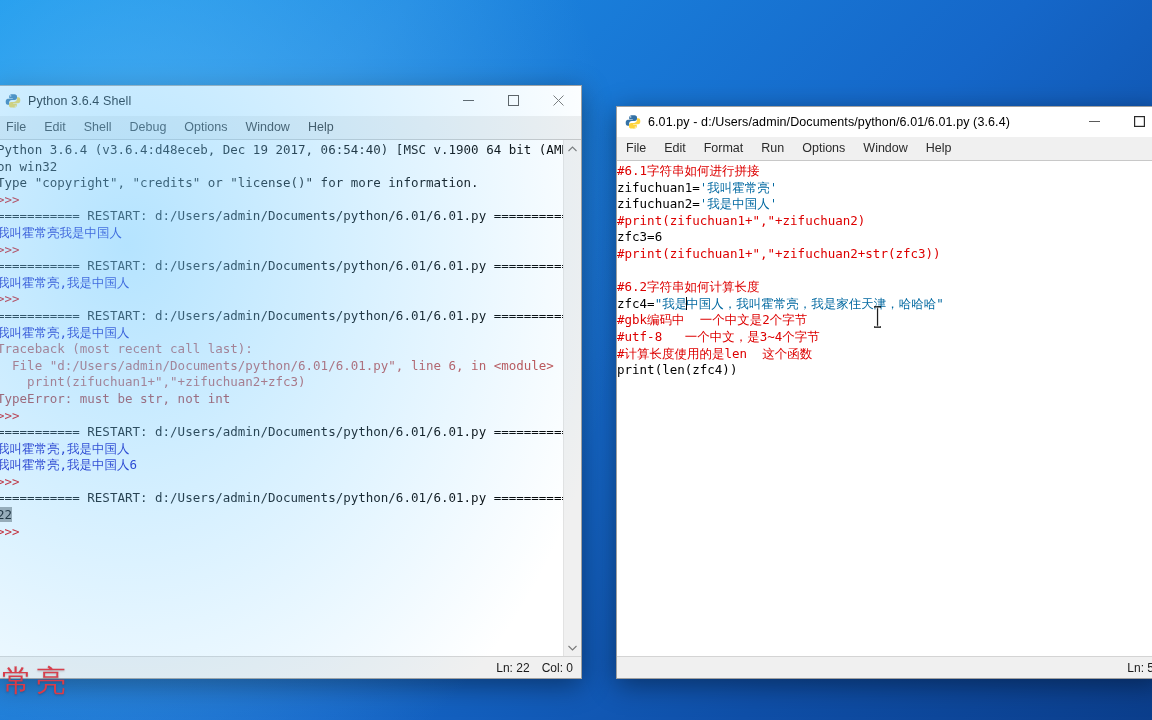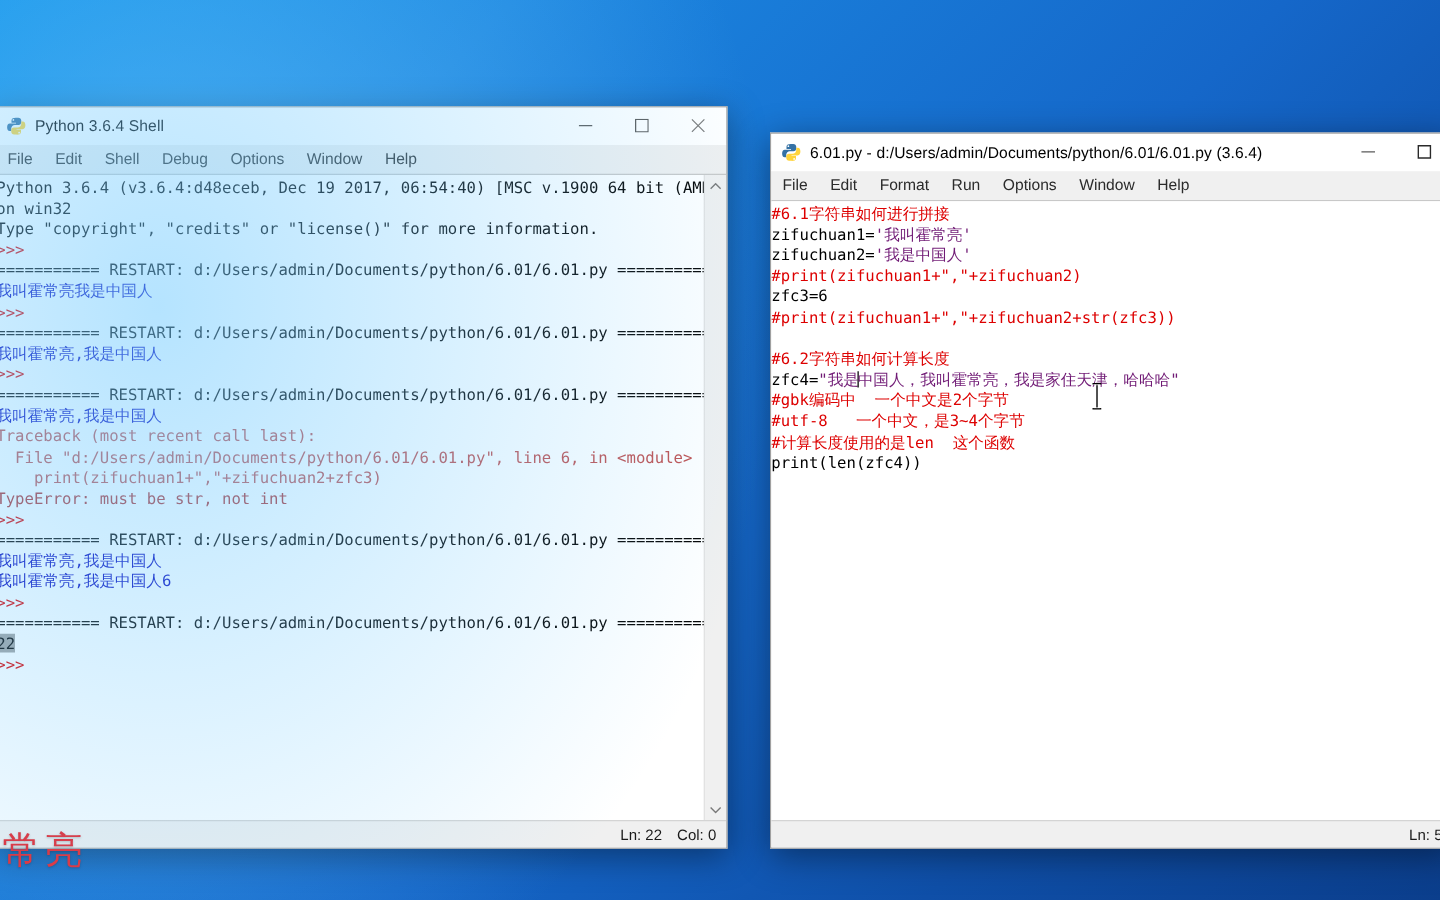--- a/index.html
+++ b/index.html
@@ -125,21 +125,21 @@
     align-items: center;
     justify-content: flex-end;
     padding-right: 8px;
     font-size: 12px;
     color: #1a1a1a;
   }
   .status-seg { margin-left: 12px; white-space: nowrap; }
 
   
   .c-red   { color: #dd0000; }
-  .c-green { color: #701a75; }
+  .c-green { color: #0369a1; }
   .c-blue  { color: #0000bb; }
   .c-black { color: #000000; }
   .c-err   { color: #c05050; }
   .c-errhi { color: #b03030; }
   .sel { background: #a0a0a0; color: #000000; }
   .caret {
     display: inline-block;
     width: 1px;
     height: 13px;
     background: #000;

